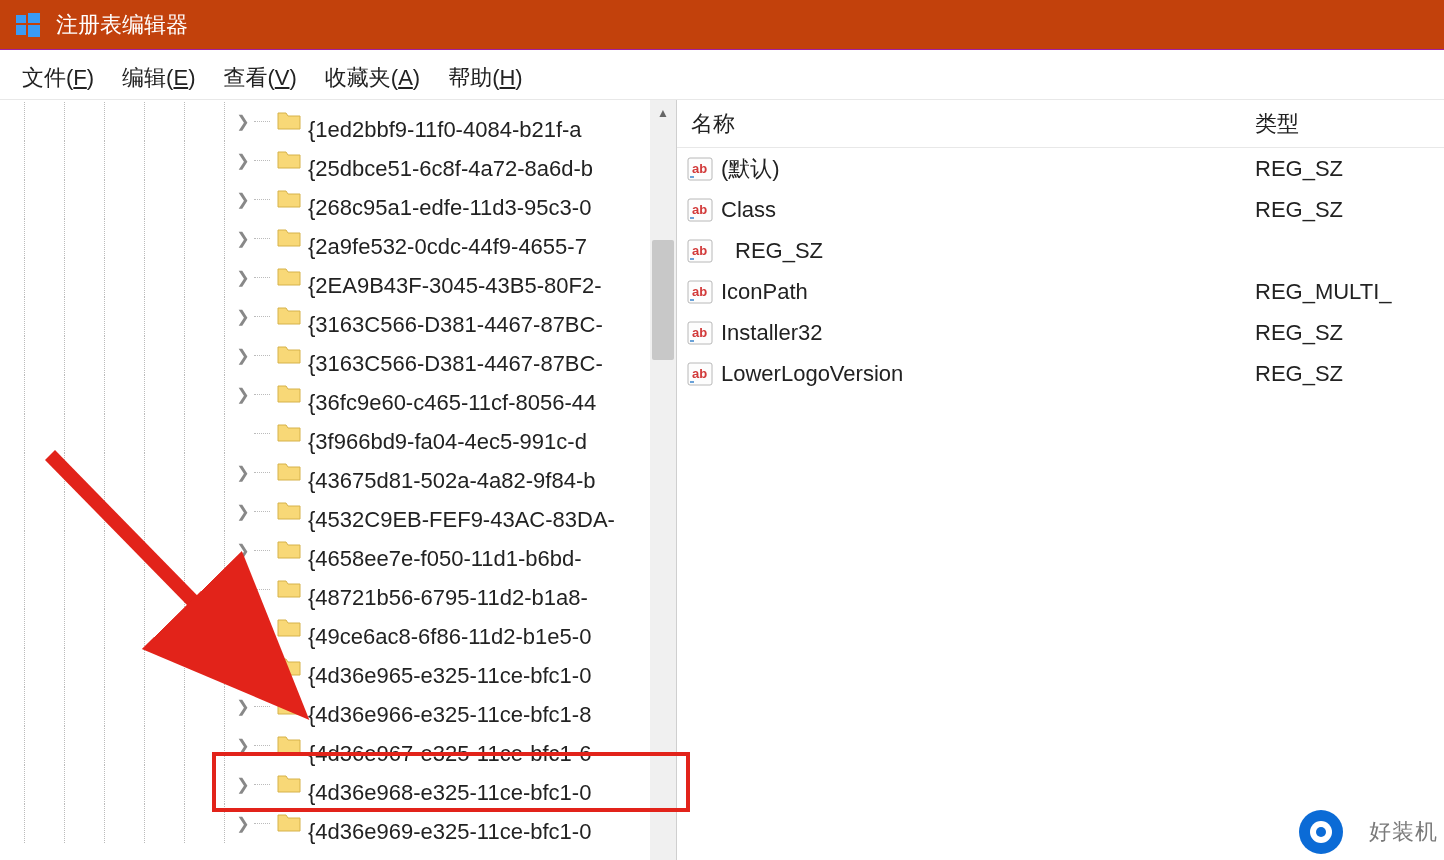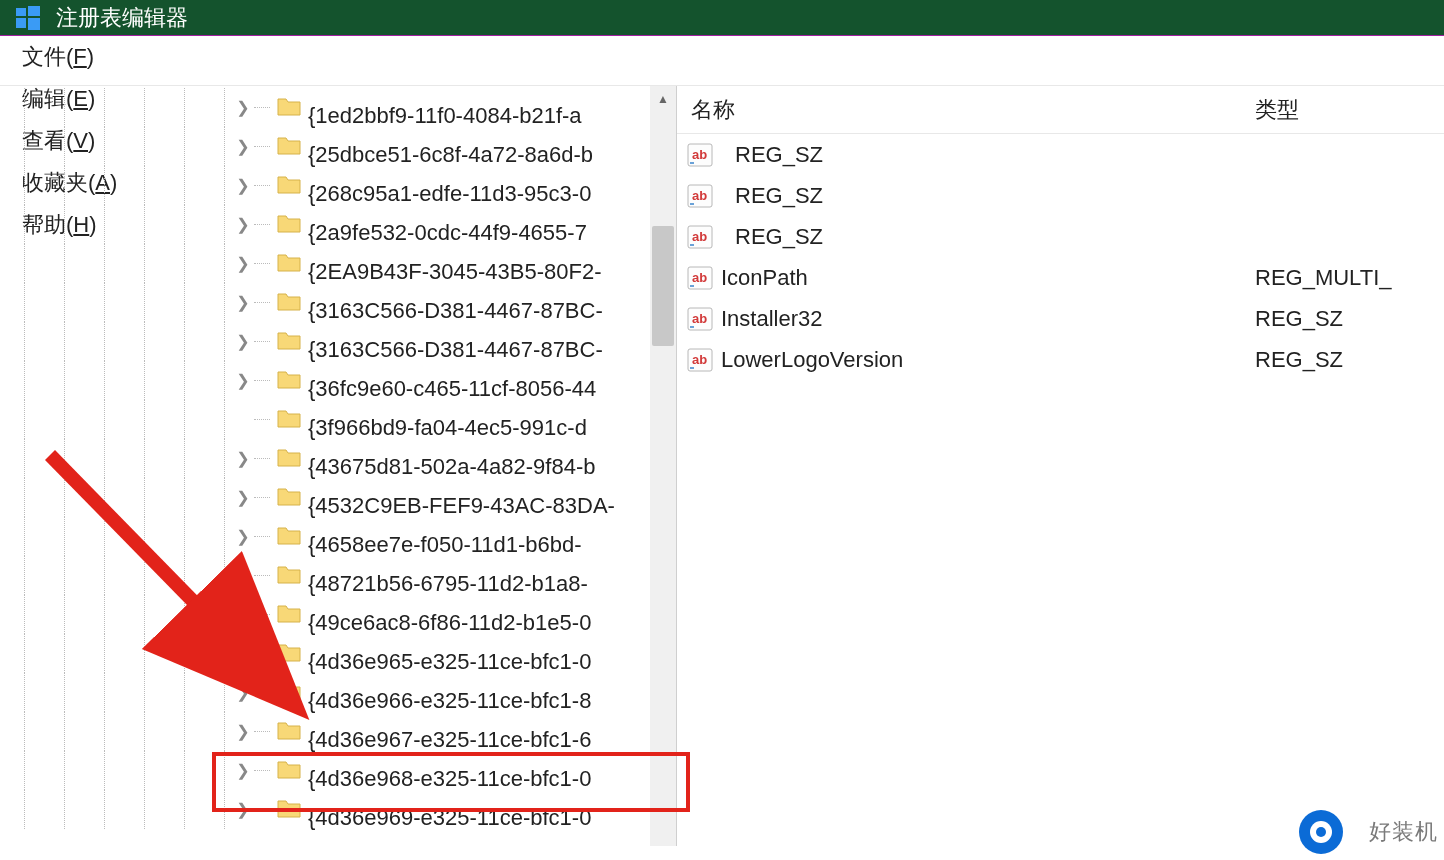--- a/index.html
+++ b/index.html
@@ -1,22 +1,22 @@
 <!DOCTYPE html>
 <html><head>
 <meta charset="utf-8">
 <style>
 * { margin: 0; padding: 0; box-sizing: border-box; font-family: "Microsoft YaHei", "Segoe UI", sans-serif; }
 body { width: 1444px; height: 860px; background: #fff; overflow: hidden; position: relative; }
 
-.titlebar { height: 36px; background: #14532d; display: flex; align-items: center; padding: 0 14px; border-bottom: 1px solid #a020a0; }
+.titlebar { height: 50px; background: #c2410c; display: flex; align-items: center; padding: 0 14px; border-bottom: 1px solid #a020a0; }
 .titlebar-icon { width: 28px; height: 28px; margin-right: 14px; display: flex; align-items: center; justify-content: center; }
 .titlebar-text { color: #fff; font-size: 22px; }
 
-.menubar { height: 50px; display: flex; align-items: flex-start; padding: 0 8px; border-bottom: 1px solid #e8e8e8; flex-direction: column; }
+.menubar { height: 50px; display: flex; align-items: flex-end; padding: 0 8px; border-bottom: 1px solid #e8e8e8; }
 .menubar-item { padding: 6px 14px; font-size: 22px; color: #222; cursor: default; }
 .menubar-item u { text-decoration: underline; }
 
 .content { display: flex; height: calc(100% - 100px); }
 .tree-panel { width: 677px; height: 100%; border-right: 1px solid #cfcfcf; overflow: hidden; position: relative; }
 .tree-inner { padding-top: 2px; }
 
 .tree-row { height: 39px; display: flex; align-items: center; position: relative; white-space: nowrap; }
 .indent-lines { position: absolute; left: 0; top: 0; bottom: 0; display: flex; }
 .vline { width: 40px; height: 100%; border-left: 1px dotted #bbb; }
@@ -395,30 +395,32 @@
     </div>
     <div id="list-body">
         <div class="list-row">
           <span class="val-icon">
             <svg width="26" height="24" viewBox="0 0 26 24">
               <rect x="1" y="1" width="24" height="22" rx="2" fill="#fdfdfd" stroke="#b8b8b8"></rect>
               <text x="5" y="16" font-size="13" font-weight="bold" fill="#d23a3a">ab</text>
               <path d="M3 20 L7 20" stroke="#6aa2d8" stroke-width="2"></path>
             </svg>
           </span>
+          <span class="val-name">(默认)</span>
           <span class="val-type">REG_SZ</span>
         </div>
         <div class="list-row">
           <span class="val-icon">
             <svg width="26" height="24" viewBox="0 0 26 24">
               <rect x="1" y="1" width="24" height="22" rx="2" fill="#fdfdfd" stroke="#b8b8b8"></rect>
               <text x="5" y="16" font-size="13" font-weight="bold" fill="#d23a3a">ab</text>
               <path d="M3 20 L7 20" stroke="#6aa2d8" stroke-width="2"></path>
             </svg>
           </span>
+          <span class="val-name">Class</span>
           <span class="val-type">REG_SZ</span>
         </div>
         <div class="list-row">
           <span class="val-icon">
             <svg width="26" height="24" viewBox="0 0 26 24">
               <rect x="1" y="1" width="24" height="22" rx="2" fill="#fdfdfd" stroke="#b8b8b8"></rect>
               <text x="5" y="16" font-size="13" font-weight="bold" fill="#d23a3a">ab</text>
               <path d="M3 20 L7 20" stroke="#6aa2d8" stroke-width="2"></path>
             </svg>
           </span>

